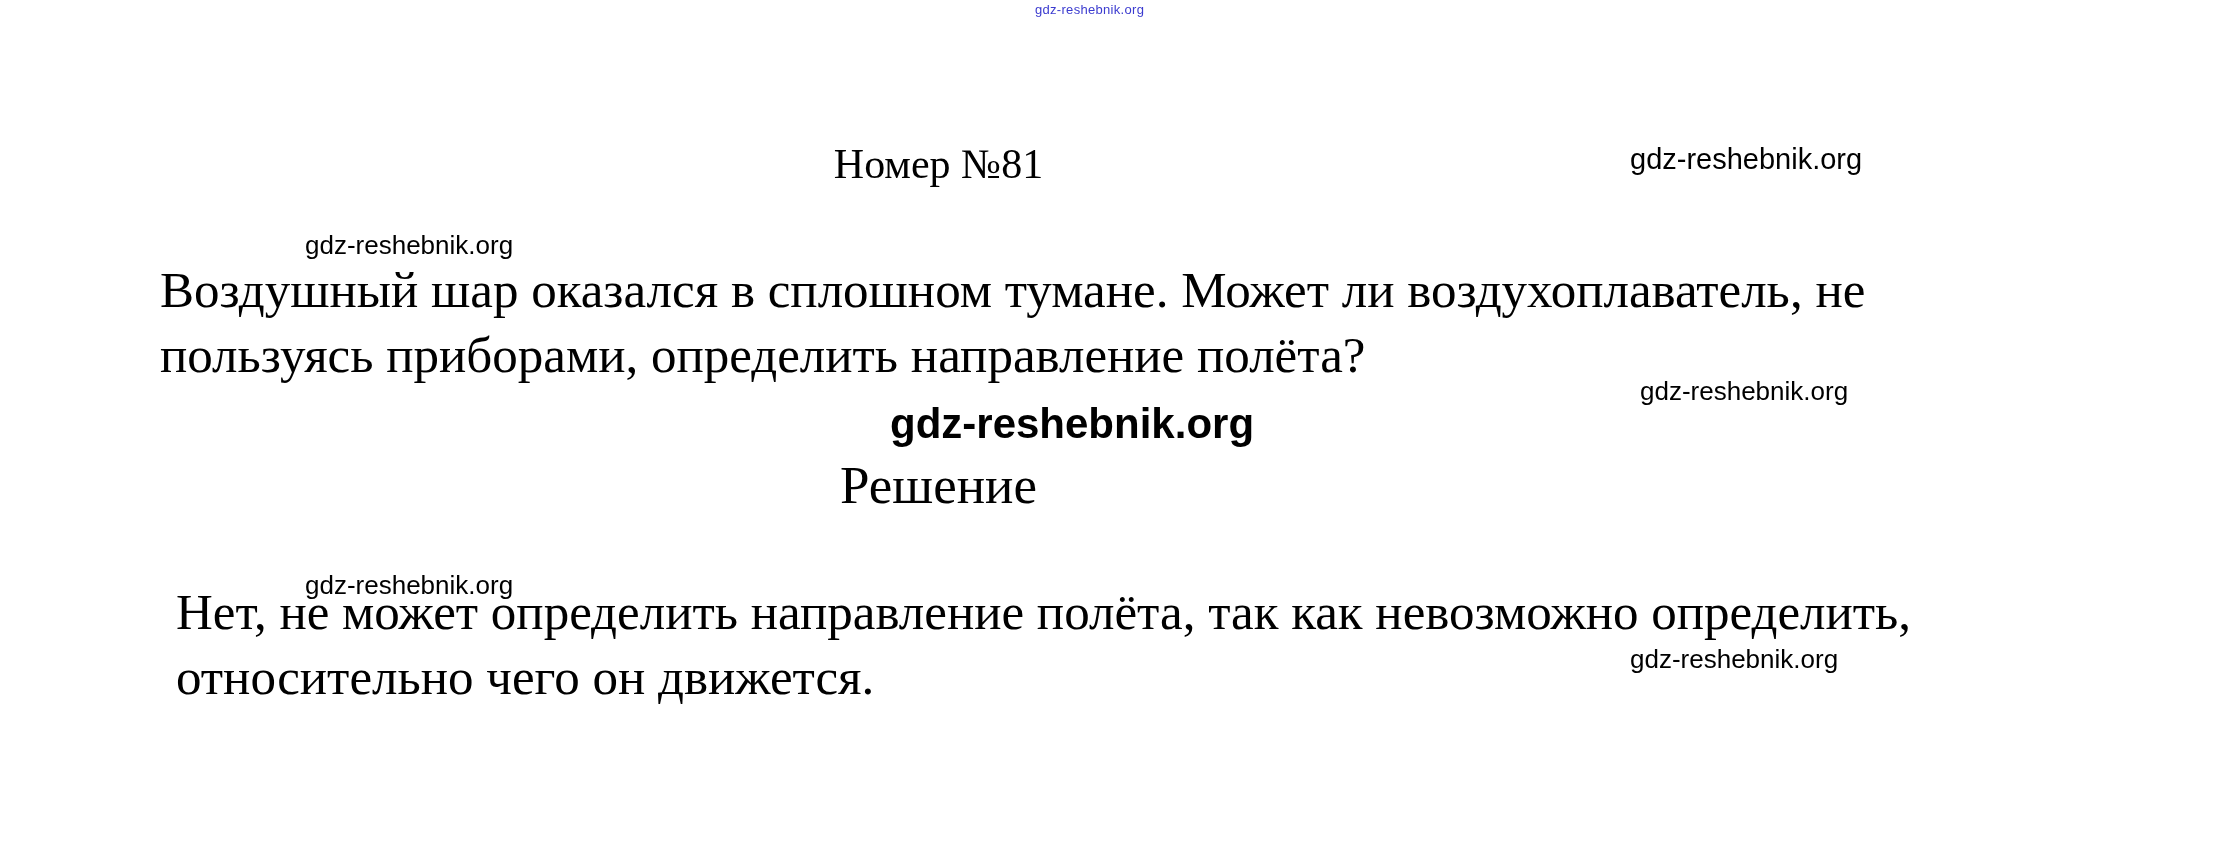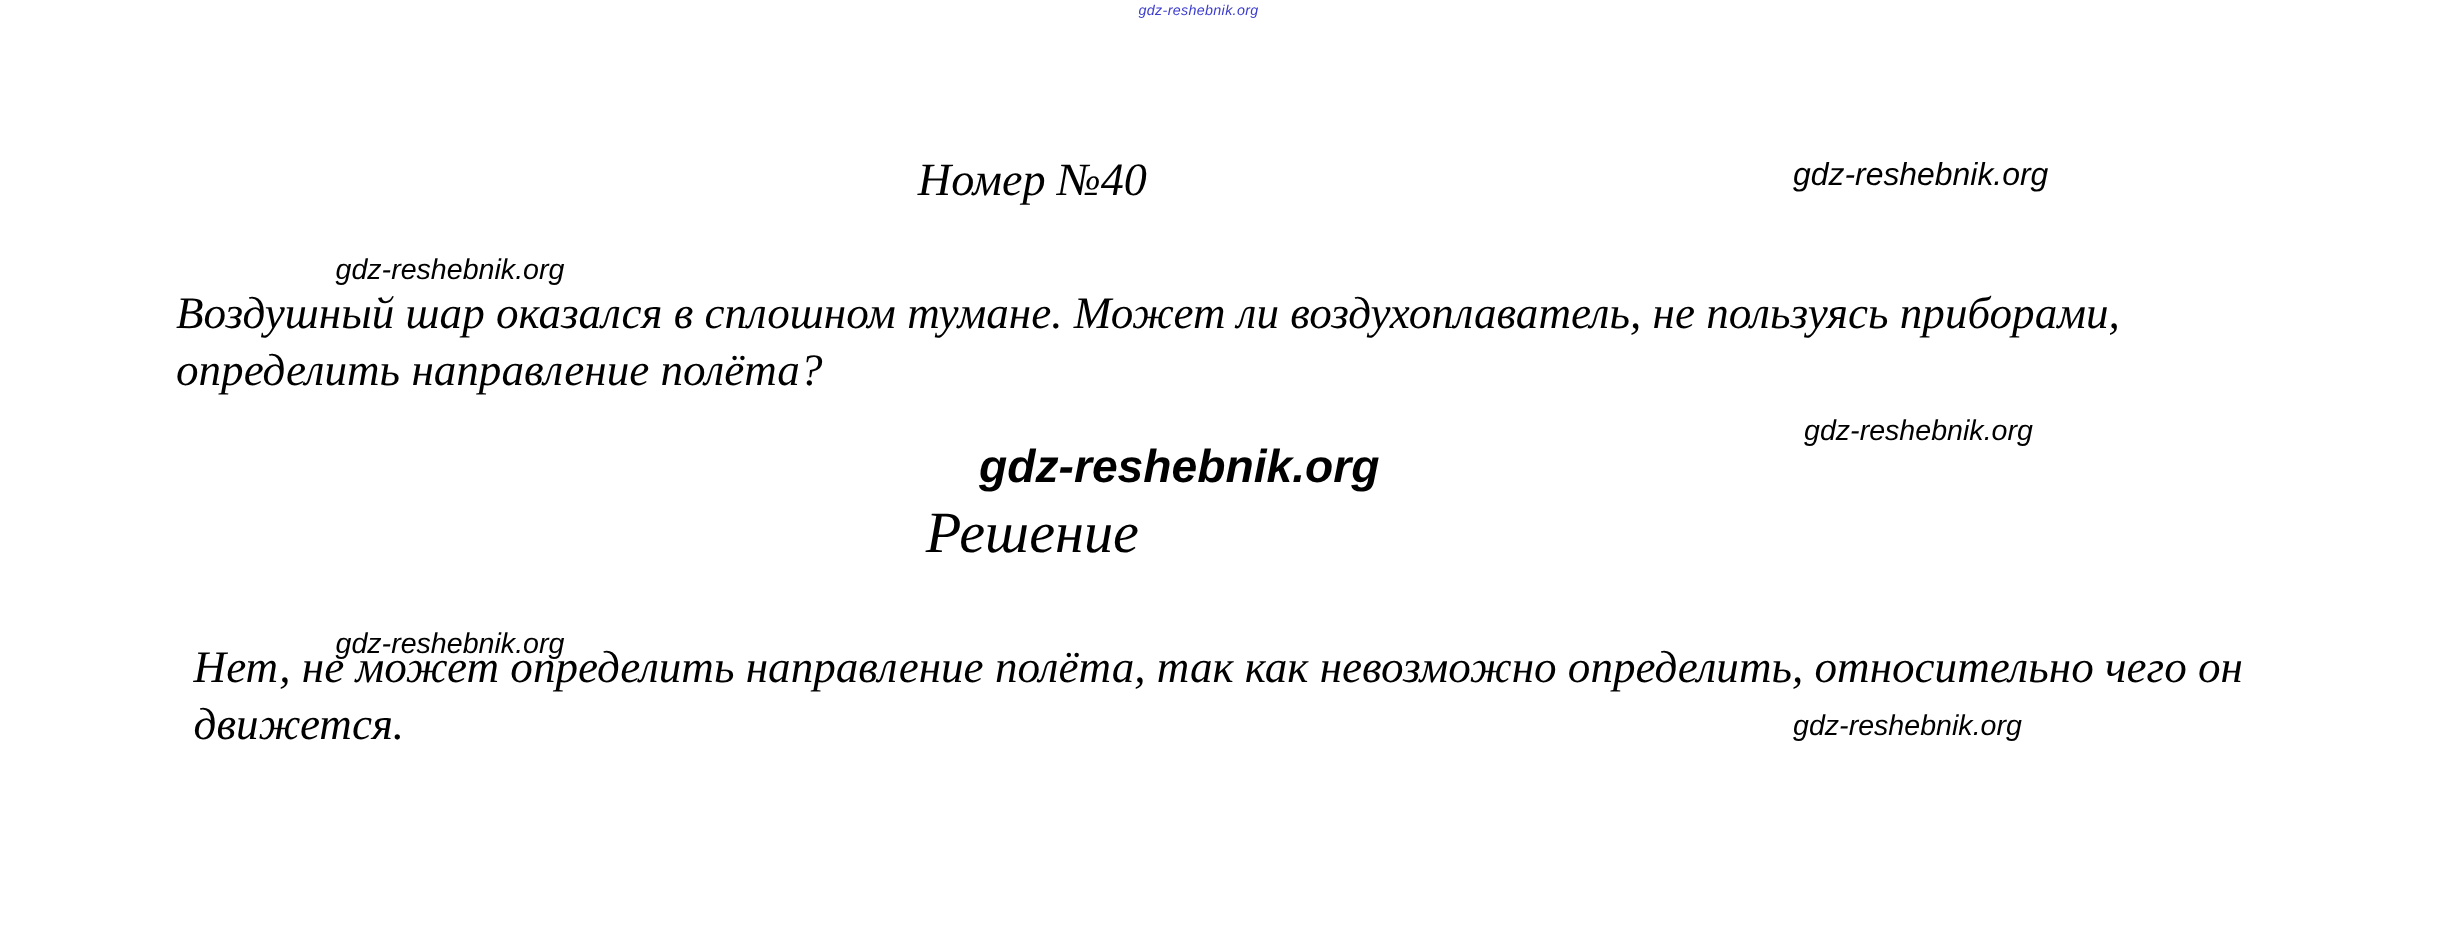--- a/index.html
+++ b/index.html
@@ -12,21 +12,20 @@
     height: 842px;
     position: relative;
     font-family: "Liberation Serif", serif;
     color: #000000;
     overflow: hidden;
   }
 
   .page {
     position: absolute;
     inset: 0;
-    font-style: italic;
   }
 
   
   .wm-top {
     position: absolute;
     left: 1035px;
     top: 2px;
     font-family: "Liberation Sans", sans-serif;
     font-size: 13px;
     color: #3b3bcf;
@@ -68,21 +67,21 @@
   }
   .title-inner {
     display: inline-block;
     margin-left: -340px;
   }
 
   .para {
     position: absolute;
     left: 160px;
     width: 1900px;
-    font-size: 41px;
+    font-size: 51px;
     line-height: 1.28;
   }
   .para-problem { top: 258px; }
   .para-answer  { top: 580px; margin-left: 16px; }
 
   .subtitle {
     position: absolute;
     left: 0;
     right: 0;
     top: 455px;
@@ -95,21 +94,21 @@
   }
 </style>
 </head>
 <body>
 
 <div class="page">
 
   <div class="wm-top">gdz-reshebnik.org</div>
 
   <div class="title">
-    <span class="title-inner">Номер №40</span>
+    <span class="title-inner">Номер №81</span>
   </div>
 
   <div class="wm wm-1">gdz-reshebnik.org</div>
   <div class="wm wm-2">gdz-reshebnik.org</div>
 
   <div class="para para-problem">Воздушный шар оказался в сплошном тумане. Может ли воздухоплаватель, не пользуясь приборами, определить направление полёта?</div>
 
   <div class="wm-big">gdz-reshebnik.org</div>
   <div class="wm wm-3">gdz-reshebnik.org</div>
 

